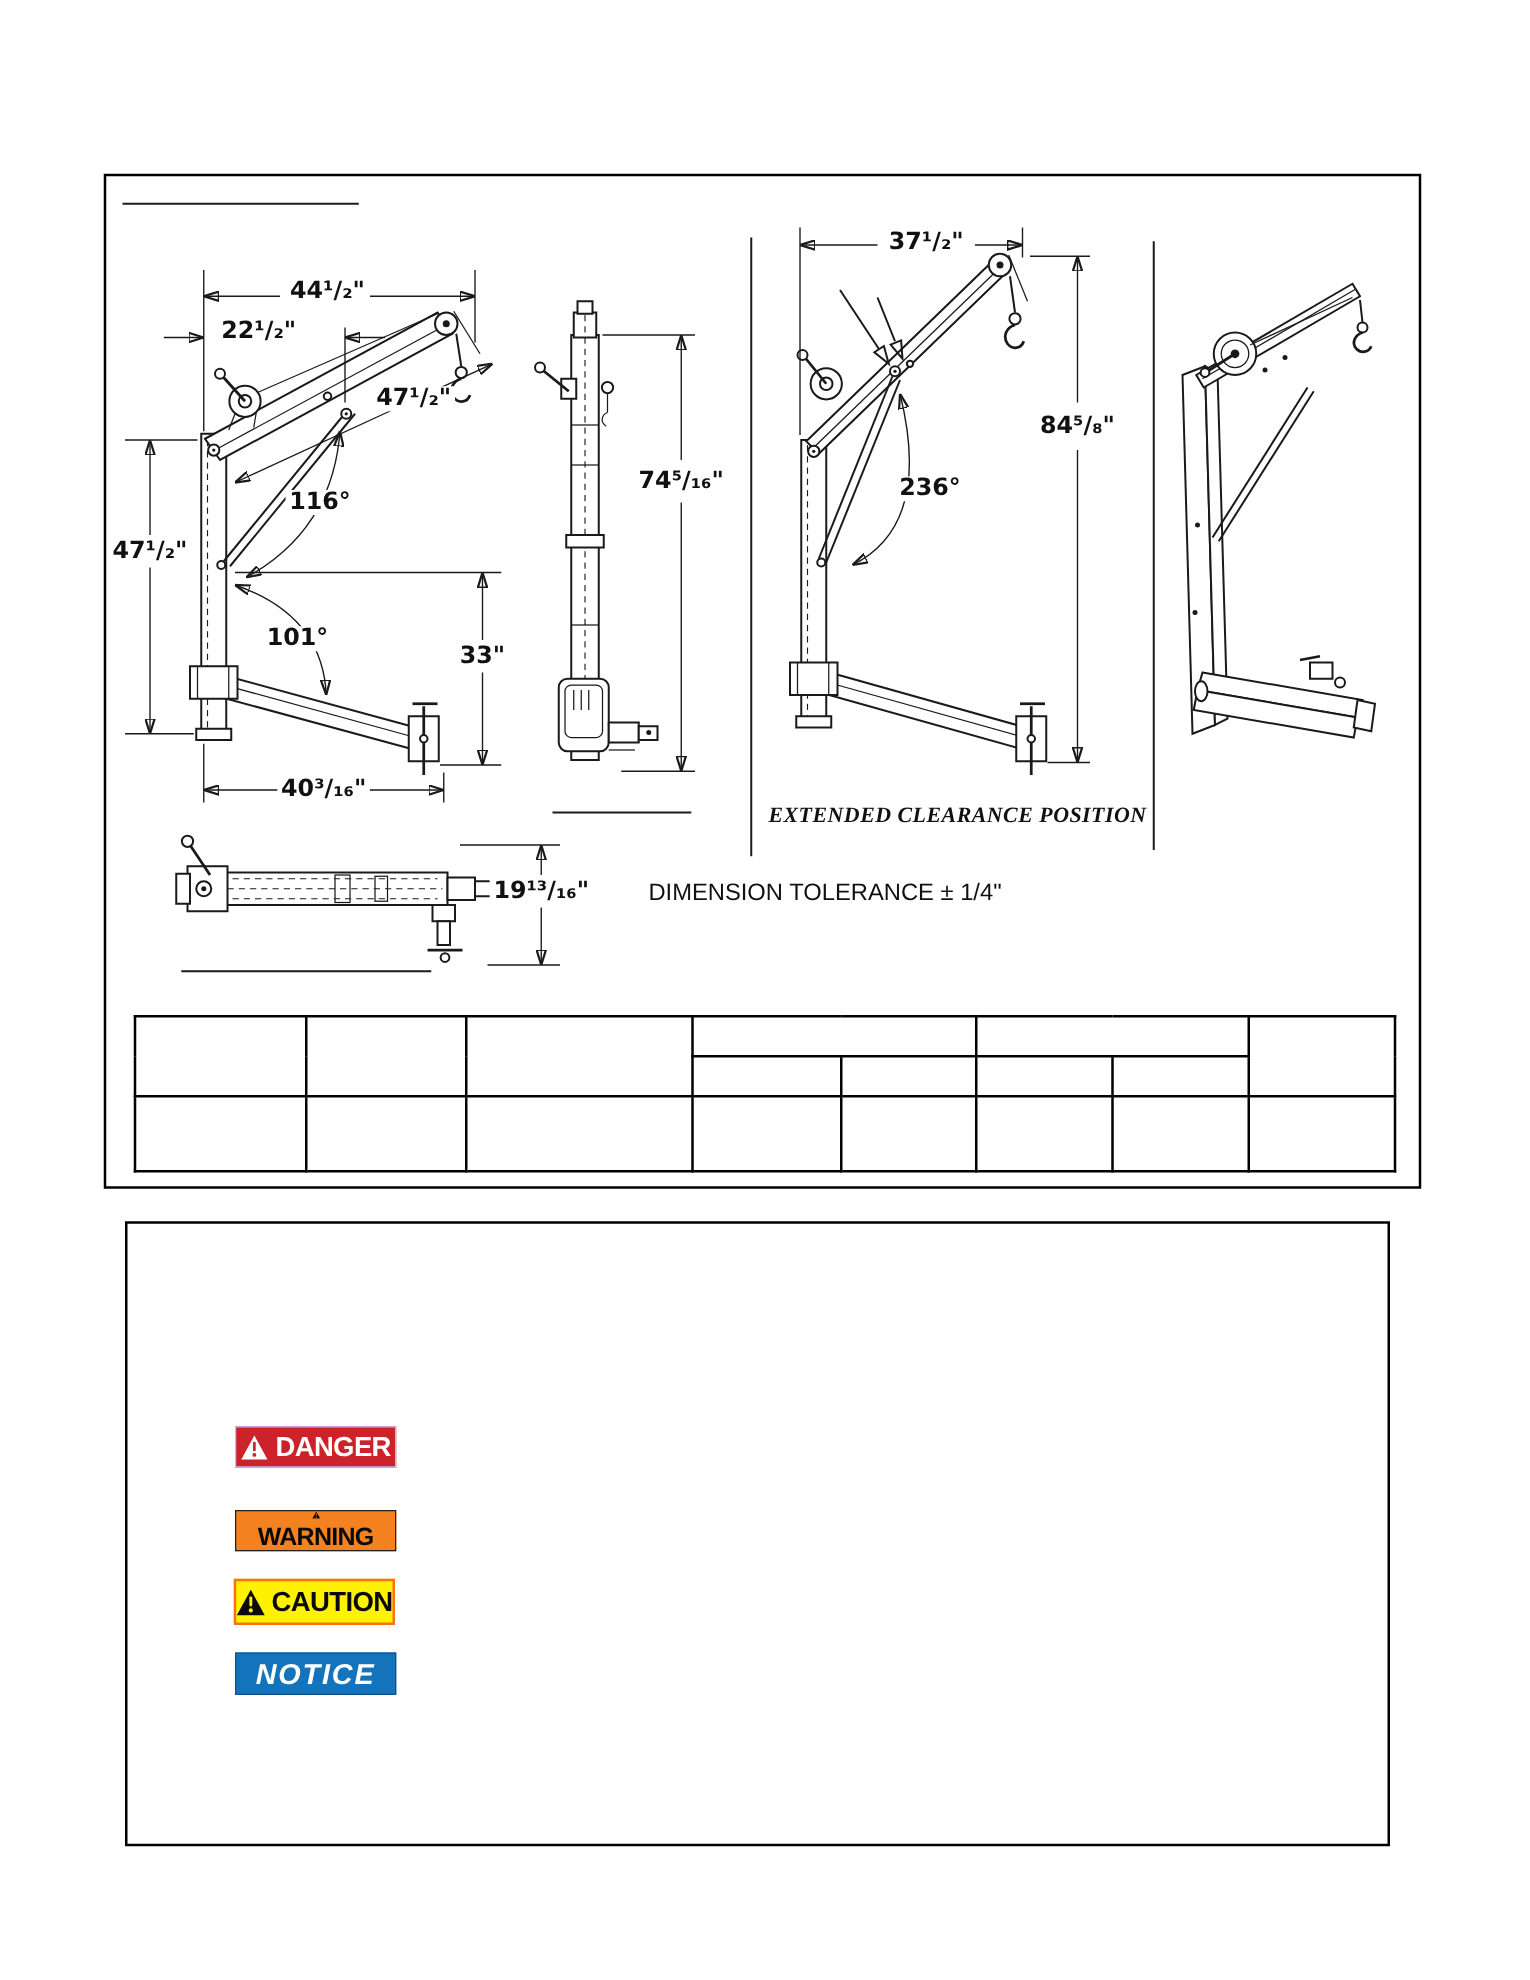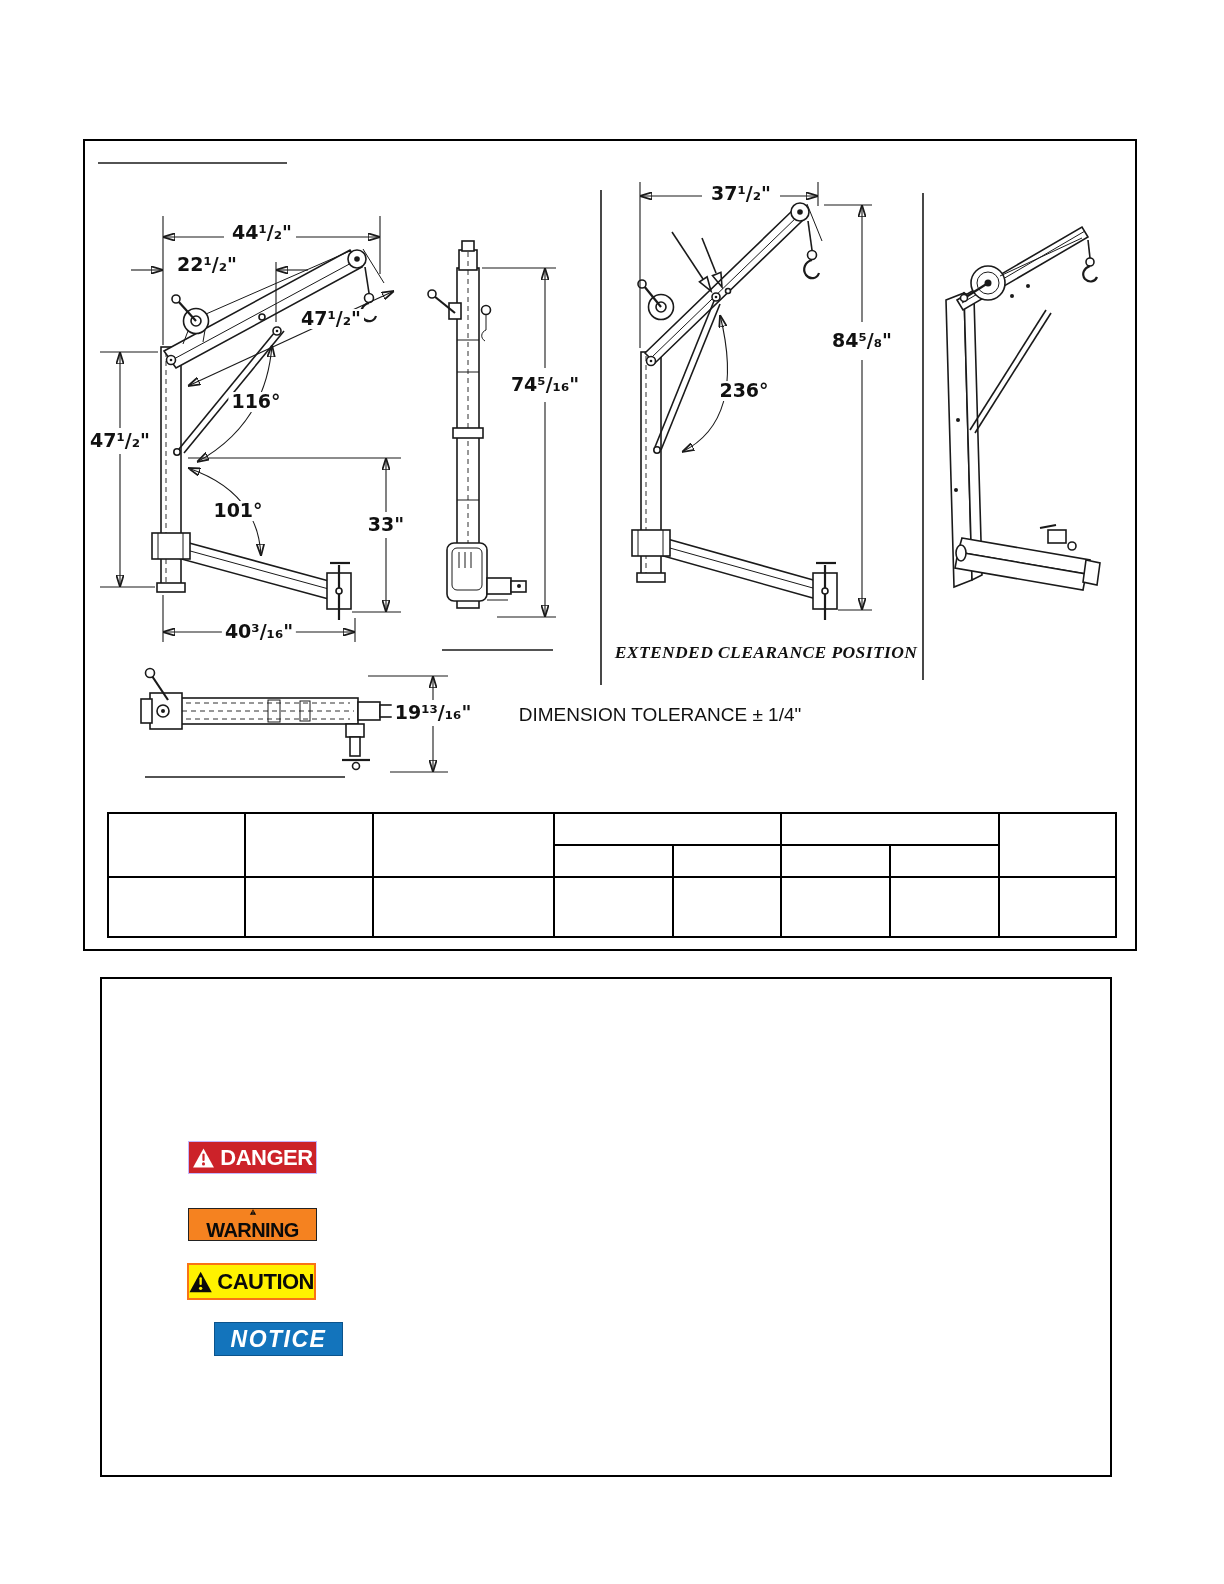--- a/index.html
+++ b/index.html
@@ -338,17 +338,17 @@
 
   <div class="slabel sl-caution" style="background:#fff200;color:#0a0a0a;">
     <svg width="25" height="22" viewBox="0 0 24 22">
       <path d="M12 0.5 L23.5 21.5 L0.5 21.5 Z" fill="#0a0a0a"></path>
       <rect x="10.8" y="6" width="2.4" height="8.2" rx="1.1" fill="#fff200"></rect>
       <circle cx="12" cy="17.5" r="1.7" fill="#fff200"></circle>
     </svg>
     <span class="word">CAUTION</span>
   </div>
 
-  <div class="slabel sl-notice" style="background:#1374bc;color:#fff;margin-left:26px;">
+  <div class="slabel sl-notice" style="background:#1374bc;color:#fff;">
     <span class="word">NOTICE</span>
   </div>
 
 </div>
 
 </body></html>

